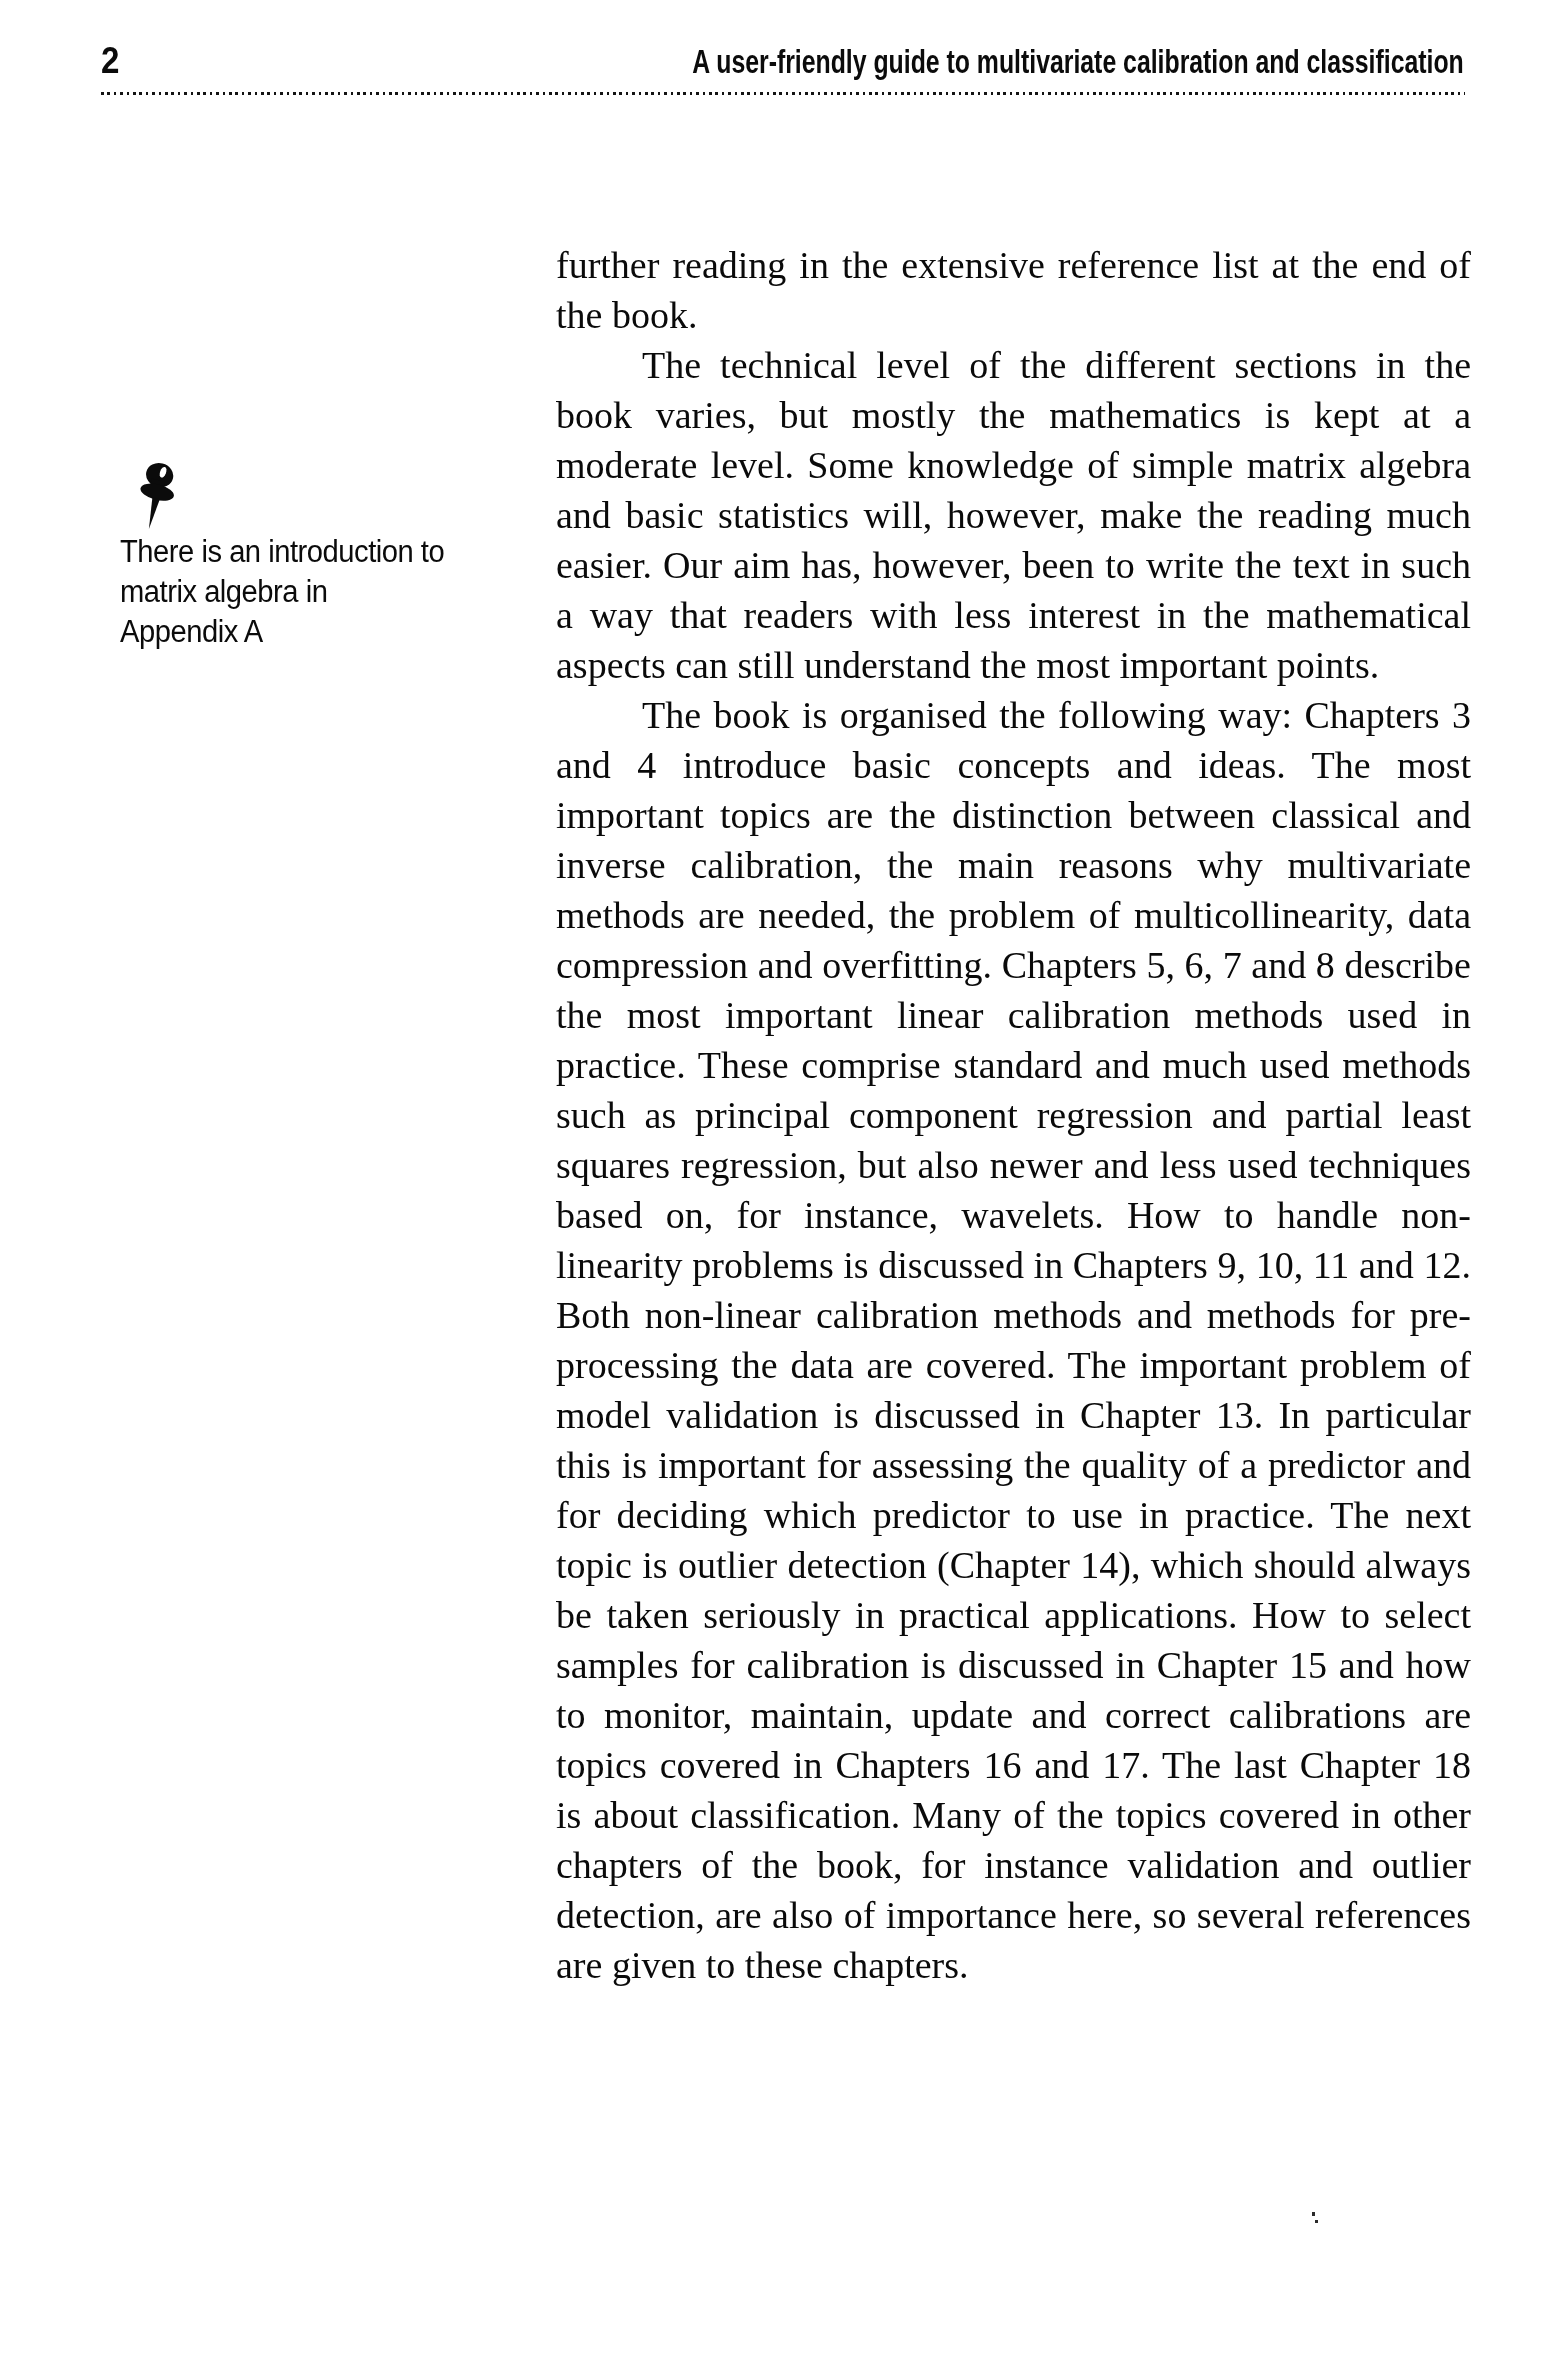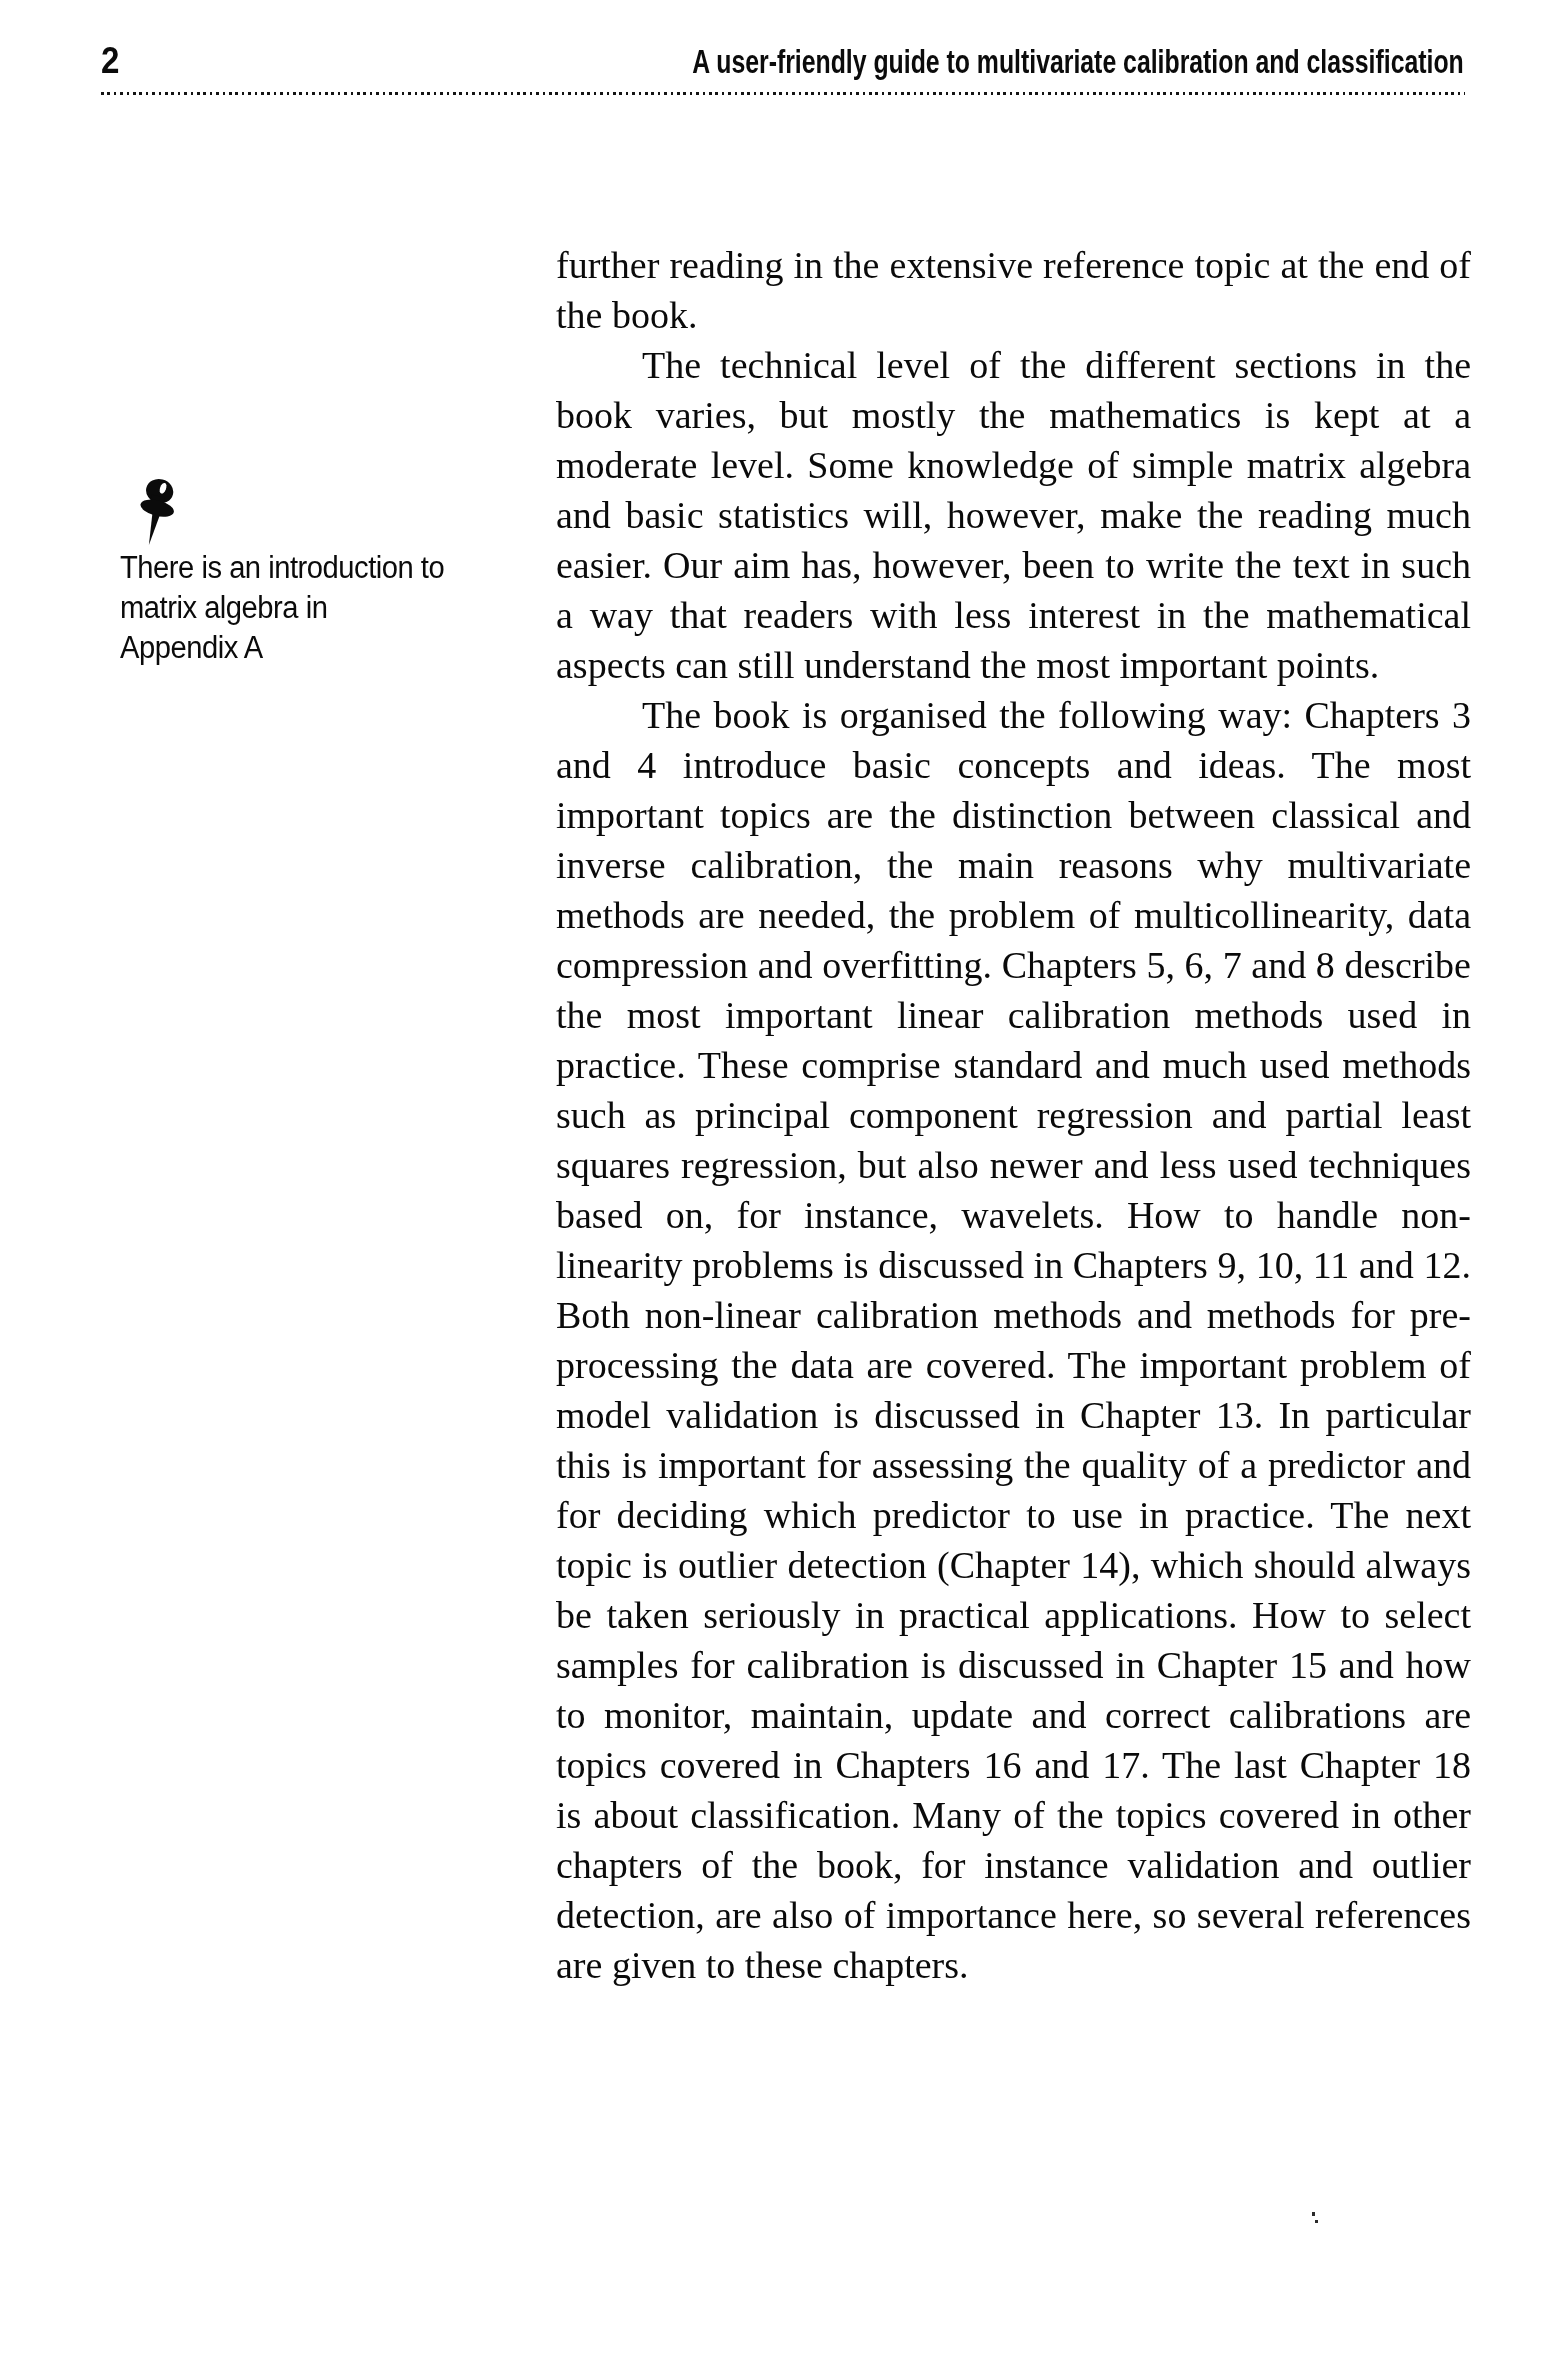--- a/index.html
+++ b/index.html
@@ -42,21 +42,21 @@
     left: 101px;
     top: 92px;
     width: 1364px;
     height: 3.4px;
     background-image: repeating-linear-gradient(to right, #131313 0 2.6px, transparent 2.6px 6.4px);
   }
   
   .margin-note {
     position: absolute;
     left: 120px;
-    top: 478px;
+    top: 462px;
     width: 428px;
   }
   .pushpin {
     position: relative;
     left: 19px;
     width: 43px;
     height: 77px;
   }
   .margin-note-text {
     margin-top: -6.8px;
@@ -111,21 +111,21 @@
       </svg>
     </div>
     <div class="margin-note-text">
       <div>There is an introduction to</div>
       <div>matrix algebra in</div>
       <div>Appendix A</div>
     </div>
   </div>
 
   <div class="body-text">
-    <p>further reading in the extensive reference topic at the end of the book.</p>
+    <p>further reading in the extensive reference list at the end of the book.</p>
     <p class="indent">The technical level of the different sections in the book varies, but mostly the mathematics is kept at a moderate level. Some knowledge of simple matrix algebra and basic statistics will, however, make the reading much easier. Our aim has, however, been to write the text in such a way that readers with less interest in the mathematical aspects can still understand the most important points.</p>
     <p class="indent">The book is organised the following way: Chapters 3 and 4 introduce basic concepts and ideas. The most important topics are the distinction between classical and inverse calibration, the main reasons why multivariate methods are needed, the problem of multicollinearity, data compression and overfitting. Chapters 5, 6, 7 and 8 describe the most important linear calibration methods used in practice. These comprise standard and much used methods such as principal component regression and partial least squares regression, but also newer and less used techniques based on, for instance, wavelets. How to handle non-linearity problems is discussed in Chapters 9, 10, 11 and 12. Both non-linear calibration methods and methods for pre-processing the data are covered. The important problem of model validation is discussed in Chapter 13. In particular this is important for assessing the quality of a predictor and for deciding which predictor to use in practice. The next topic is outlier detection (Chapter 14), which should always be taken seriously in practical applications. How to select samples for calibration is discussed in Chapter 15 and how to monitor, maintain, update and correct calibrations are topics covered in Chapters 16 and 17. The last Chapter 18 is about classification. Many of the topics covered in other chapters of the book, for instance validation and outlier detection, are also of importance here, so several references are given to these chapters.</p>
   </div>
 
   <div class="speck speck-a"></div>
   <div class="speck speck-b"></div>
 
 </div>
 
 

